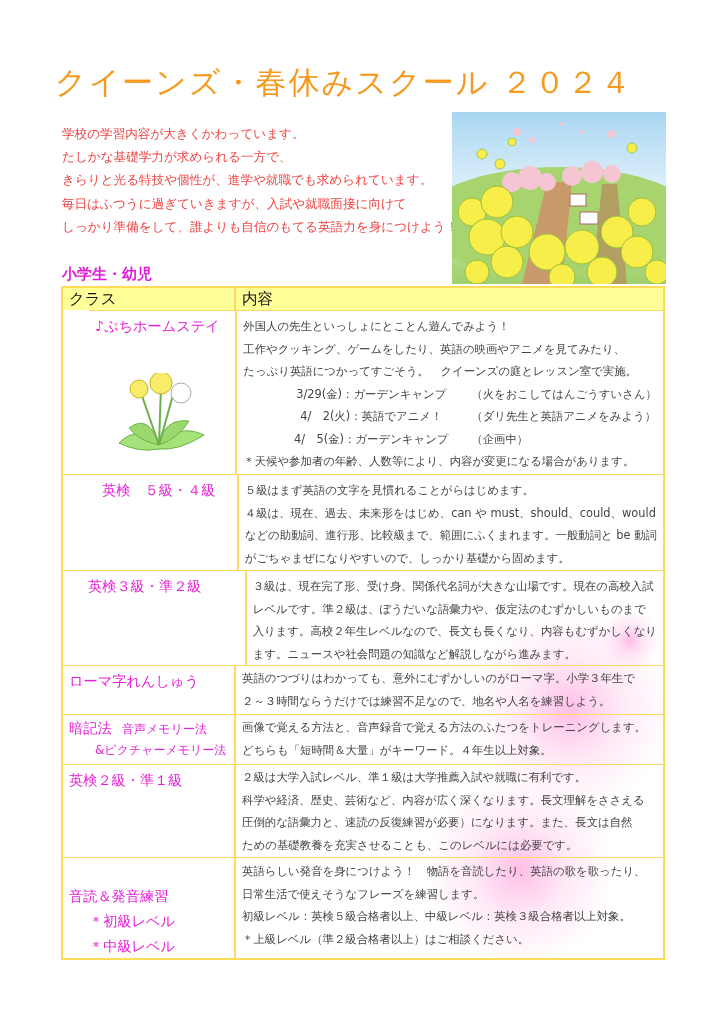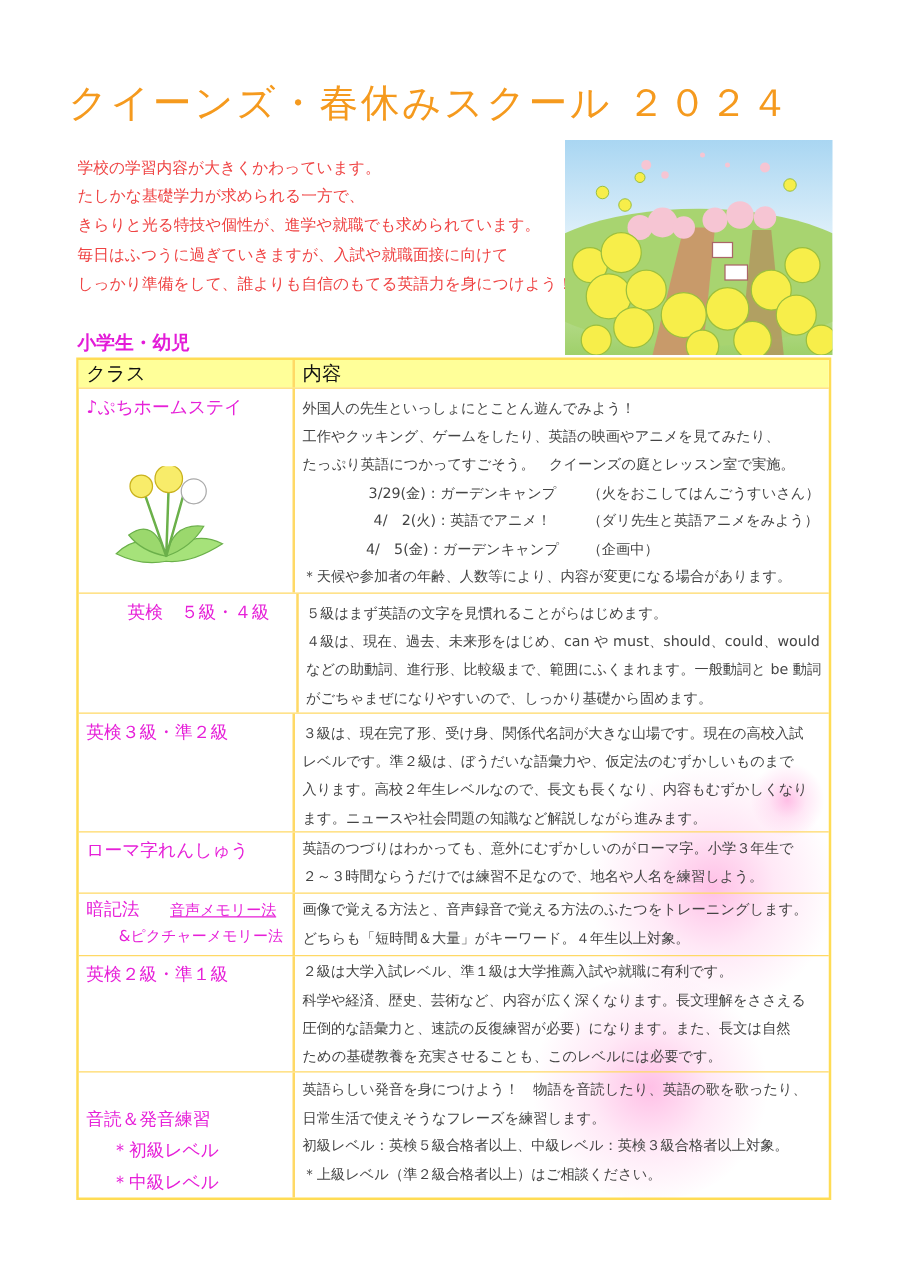--- a/index.html
+++ b/index.html
@@ -108,21 +108,21 @@
 <div class="sakura" style="left:470px; top:610px; width:200px; height:200px;"></div>
 <div class="sakura" style="left:420px; top:780px; width:200px; height:180px;"></div>
 <div class="sakura" style="left:600px; top:610px; width:60px; height:60px;"></div>
 
 <div class="table">
   <div class="row header">
     <div class="cell-class">クラス</div>
     <div class="cell-content">内容</div>
   </div>
 
-  <div class="row" style="height:163px;">
+  <div class="row" style="height:163px;margin-left:26px;">
     <div class="cell-class">
       <span class="class-label">♪ぷちホームステイ</span>
       <svg width="110" height="80" viewBox="0 0 110 80" style="position:absolute; left:20px; top:62px;">
         <path d="M10 70 Q30 50 50 72 Q70 50 95 62 Q70 78 50 76 Q30 80 10 70 Z" fill="#a6e27a" stroke="#6bb04a" stroke-width="1"></path>
         <path d="M20 55 Q40 40 50 72 Q30 68 20 55 Z" fill="#9bd86d" stroke="#6bb04a"></path>
         <path d="M50 72 Q55 45 80 48 Q70 65 50 72 Z" fill="#9bd86d" stroke="#6bb04a"></path>
         <path d="M50 72 L32 20 M50 72 L52 14 M50 72 L64 22" stroke="#6bb04a" stroke-width="2" fill="none"></path>
         <circle cx="30" cy="16" r="9" fill="#f8ec6a" stroke="#c9b21e"></circle>
         <circle cx="52" cy="10" r="11" fill="#f8ec6a" stroke="#c9b21e"></circle>
         <circle cx="72" cy="20" r="10" fill="#ffffff" stroke="#aaa"></circle>
@@ -153,21 +153,21 @@
       <span class="class-label">英検　５級・４級</span>
     </div>
     <div class="cell-content">
       <div>５級はまず英語の文字を見慣れることがらはじめます。</div>
       <div>４級は、現在、過去、未来形をはじめ、can や must、should、could、would</div>
       <div>などの助動詞、進行形、比較級まで、範囲にふくまれます。一般動詞と be 動詞</div>
       <div>がごちゃまぜになりやすいので、しっかり基礎から固めます。</div>
     </div>
   </div>
 
-  <div class="row" style="height:94px;">
+  <div class="row" style="height:94px;padding-left:19px;">
     <div class="cell-class">
       <span class="class-label">英検３級・準２級</span>
     </div>
     <div class="cell-content">
       <div>３級は、現在完了形、受け身、関係代名詞が大きな山場です。現在の高校入試</div>
       <div>レベルです。準２級は、ぼうだいな語彙力や、仮定法のむずかしいものまで</div>
       <div>入ります。高校２年生レベルなので、長文も長くなり、内容もむずかしくなり</div>
       <div>ます。ニュースや社会問題の知識など解説しながら進みます。</div>
     </div>
   </div>
@@ -179,21 +179,21 @@
     <div class="cell-content" style="padding-top:1px;">
       <div>英語のつづりはわかっても、意外にむずかしいのがローマ字。小学３年生で</div>
       <div>２～３時間ならうだけでは練習不足なので、地名や人名を練習しよう。</div>
     </div>
   </div>
 
   <div class="row" style="height:49px;">
     <div class="cell-class" style="padding-top:2px;">
       <span class="class-label">
         <span>暗記法</span>
-        <span class="class-sub" style="margin-left:20px;text-decoration:underline;">音声メモリー法</span>
+        <span class="class-sub" style="margin-left:6px;">音声メモリー法</span>
       </span>
       <span class="class-sub" style="display:block; padding-left:26px; line-height:20px;">&amp;ピクチャーメモリー法</span>
     </div>
     <div class="cell-content" style="padding-top:1px;">
       <div>画像で覚える方法と、音声録音で覚える方法のふたつをトレーニングします。</div>
       <div>どちらも「短時間＆大量」がキーワード。４年生以上対象。</div>
     </div>
   </div>
 
   <div class="row" style="height:92px;">

